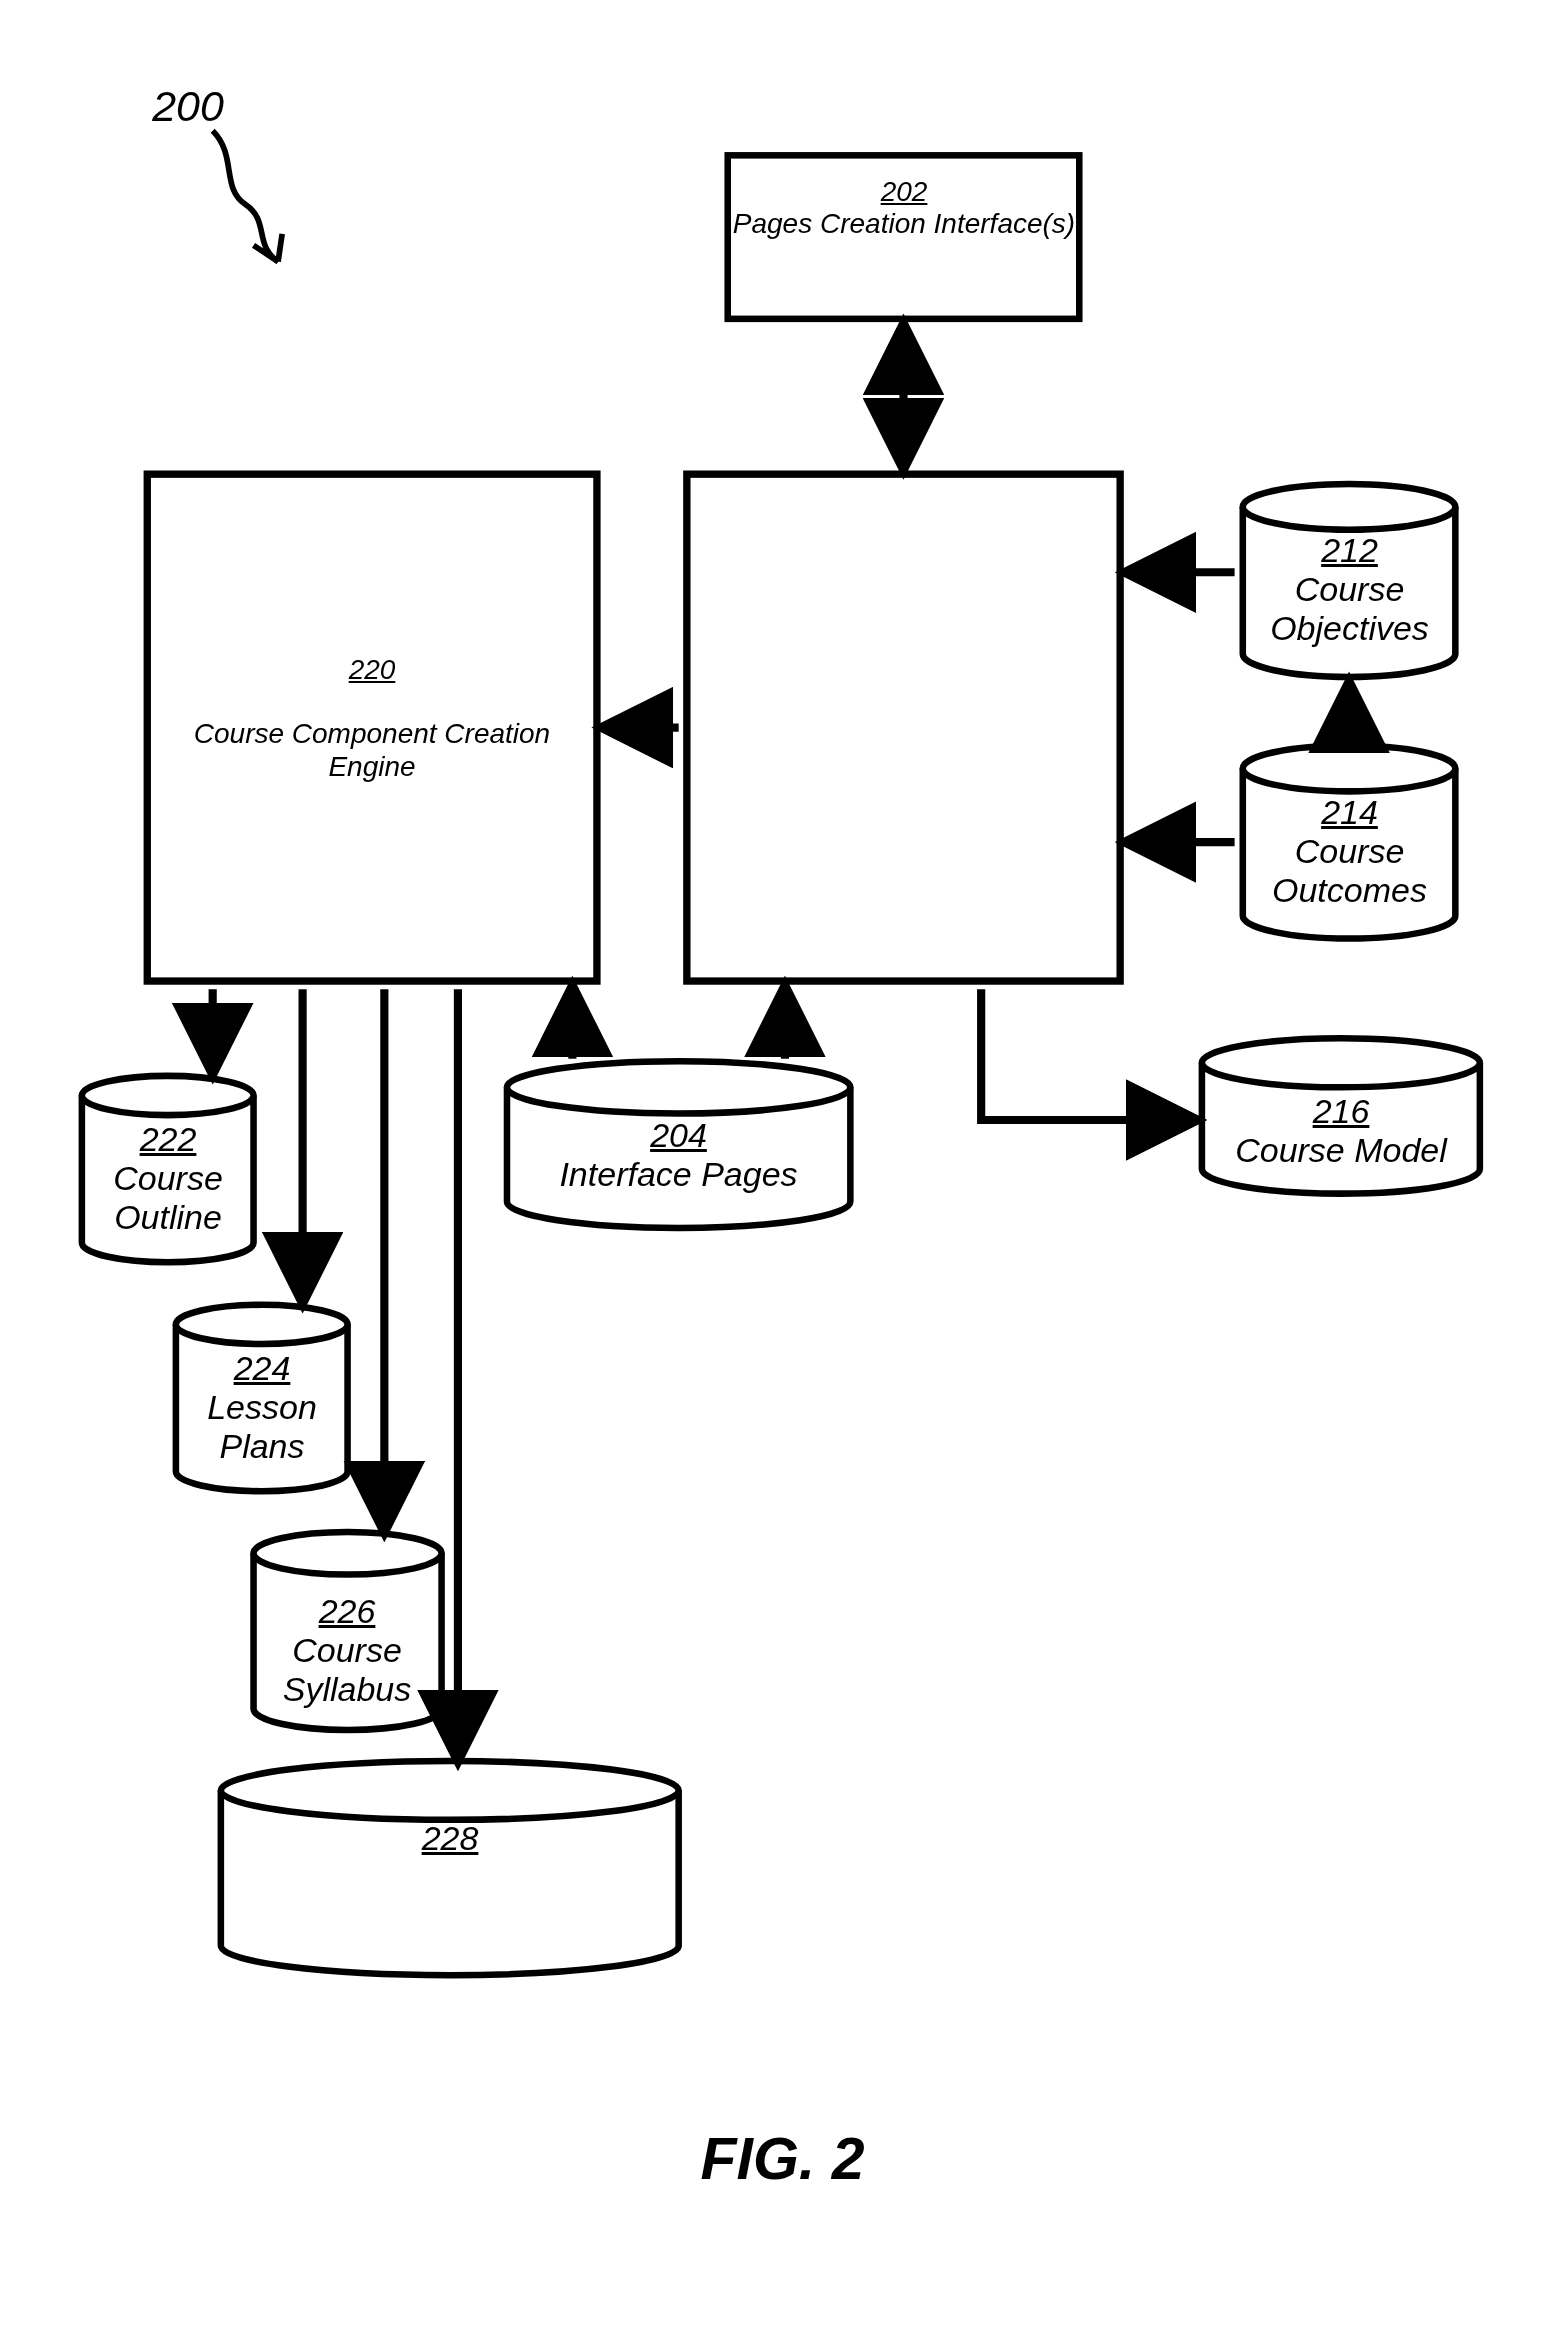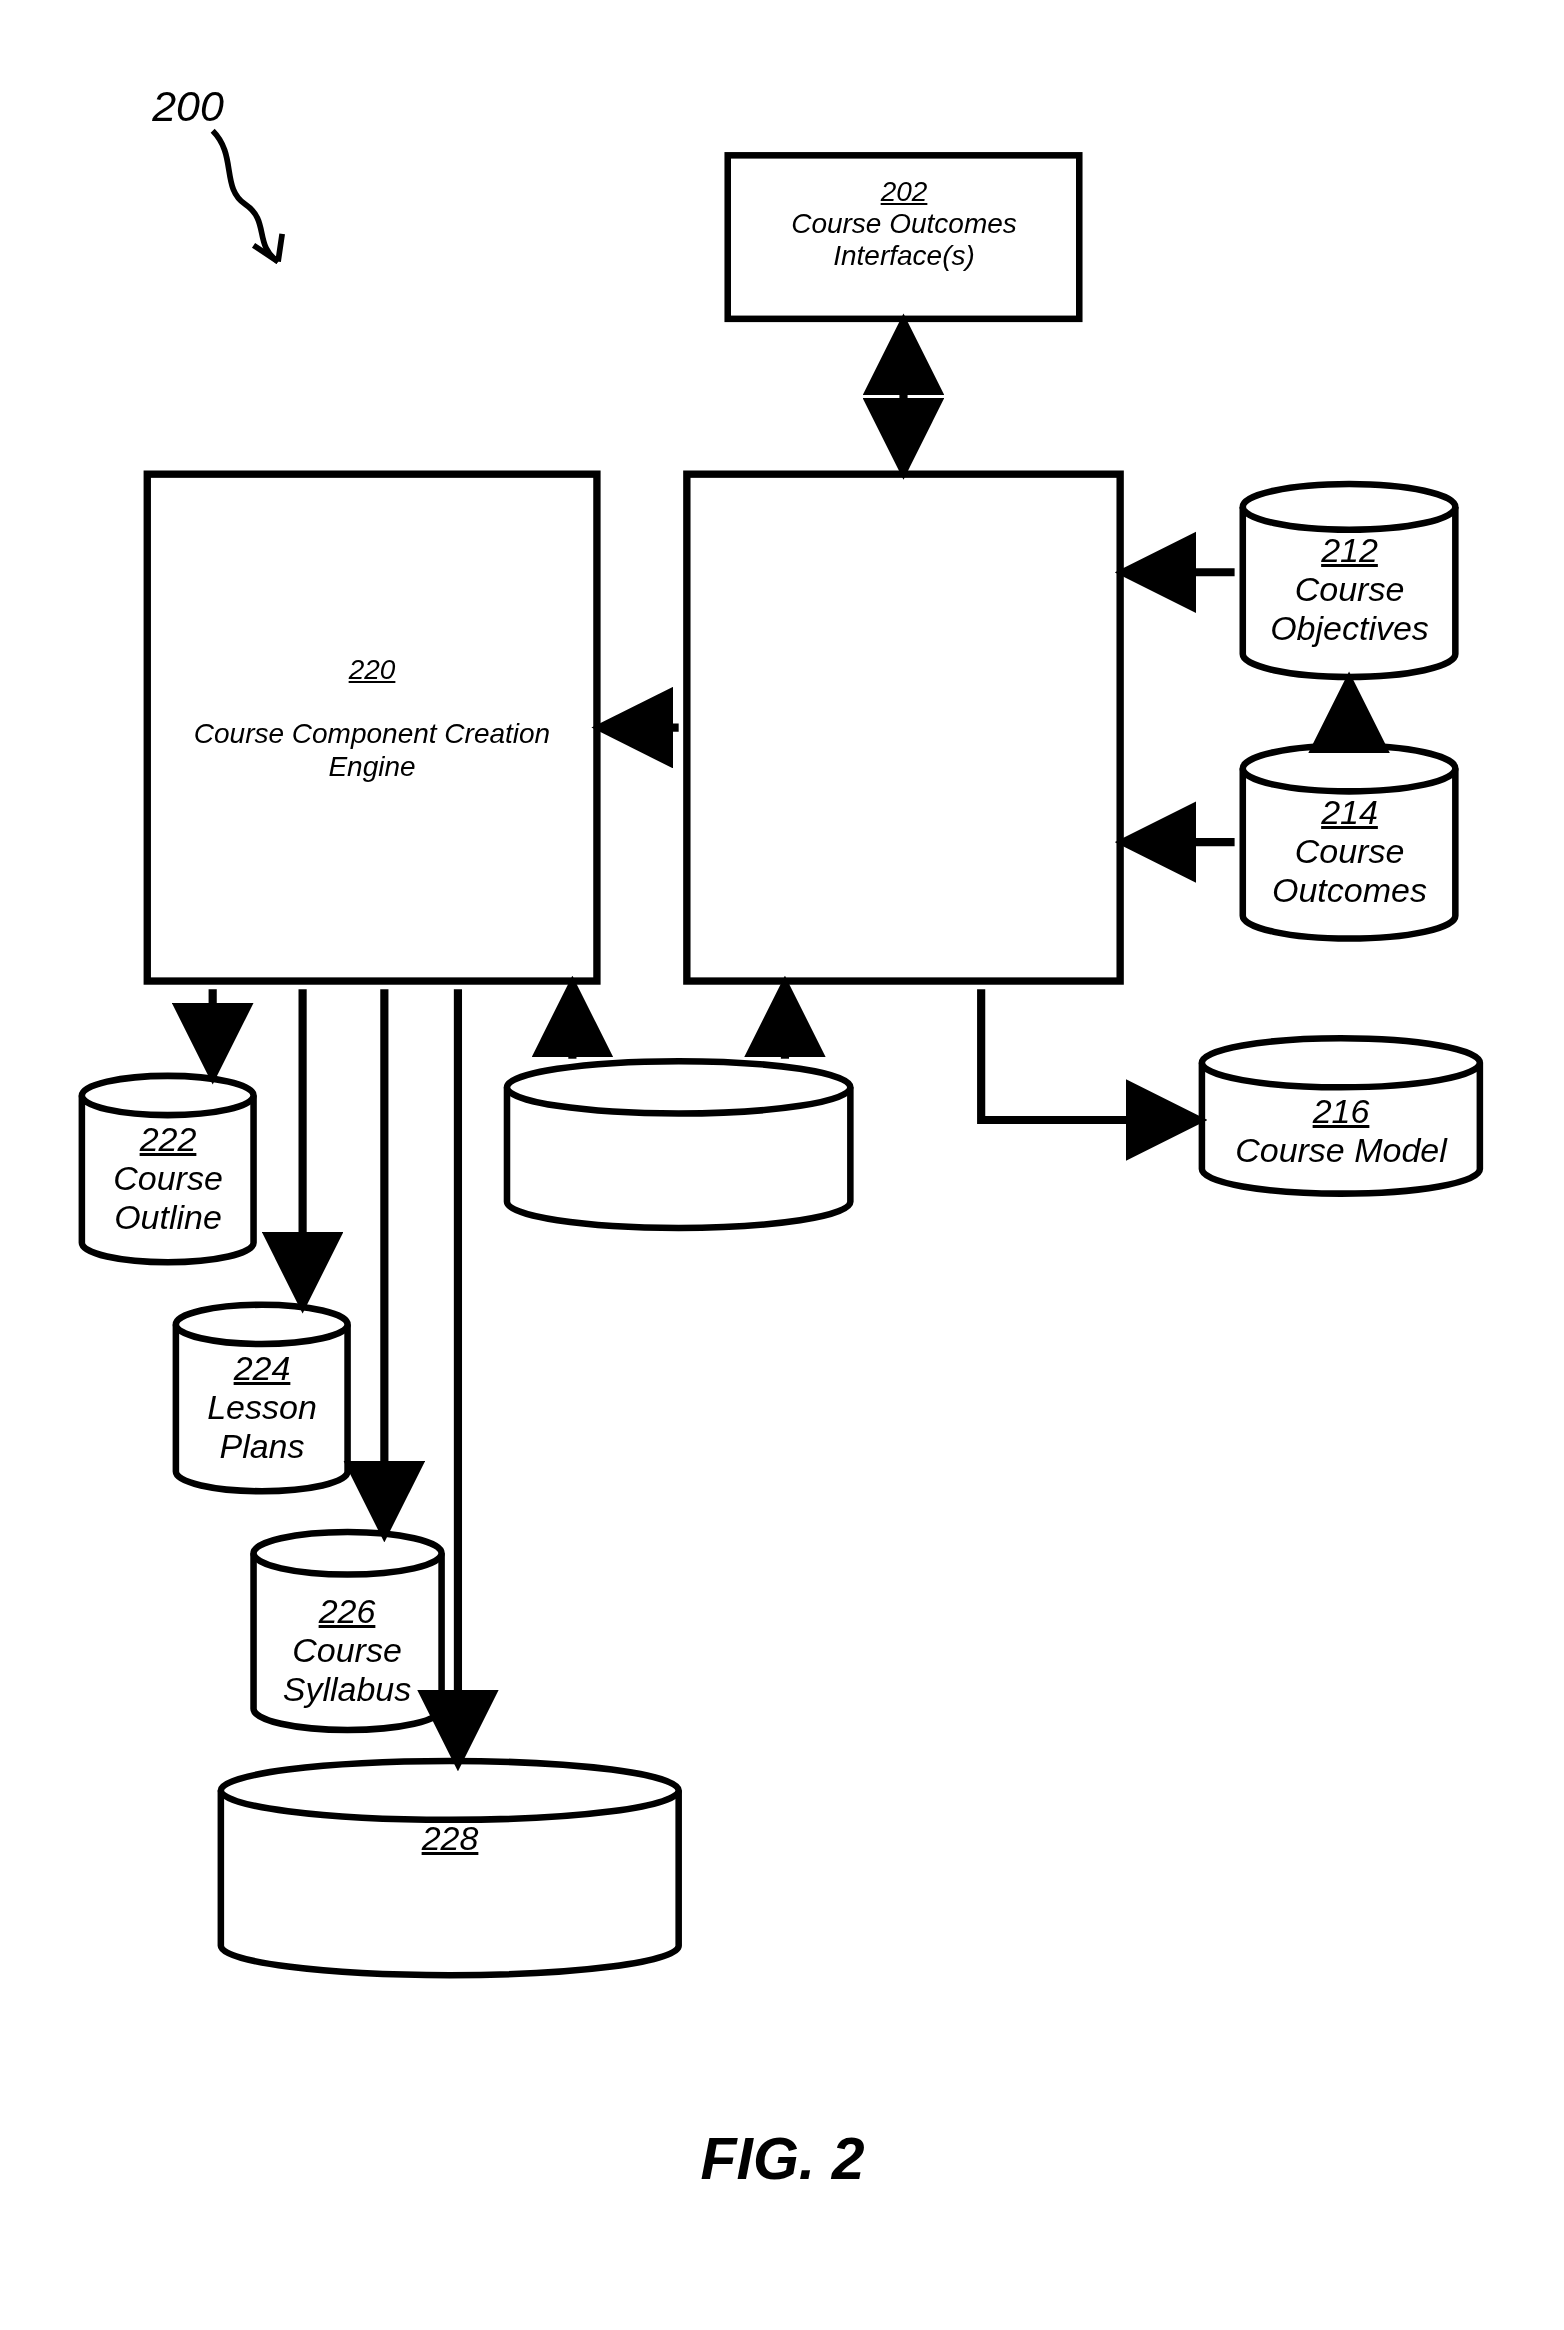--- a/index.html
+++ b/index.html
@@ -123,21 +123,21 @@
     <line x1="470" y1="1210" x2="470" y2="1870" marker-end="url(#arrow)"></line>
 
     <line x1="560" y1="1210" x2="560" y2="2150" marker-end="url(#arrow)"></line>
   </g>
 </svg>
 
 <div class="txt ref200" style="left:139px; top:82px; width:98px;">200</div>
 
 <div class="txt boxlabel" style="left:728px; top:176px; width:352px;">
   <span class="ref-num">202</span><br>
-  <span>Course Outcomes Interface(s)</span>
+  <span>Pages Creation Interface(s)</span>
 </div>
 
 
 <div class="txt boxlabel" style="left:147px; top:654px; width:450px;">
   <span class="ref-num">220</span><br><br>
   <span>Course Component Creation Engine</span>
 </div>
 
 <div class="txt boxlabel-sm" style="left:1243px; top:531px; width:213px;">
   <span class="ref-num">212</span><br>
@@ -147,20 +147,24 @@
 <div class="txt boxlabel-sm" style="left:1243px; top:793px; width:213px;">
   <span class="ref-num">214</span><br>
   <span>Course Outcomes</span>
 </div>
 
 <div class="txt boxlabel-sm" style="left:1202px; top:1092px; width:278px;">
   <span class="ref-num">216</span><br>
   <span>Course Model</span>
 </div>
 
+<div class="txt boxlabel-sm" style="left:507px; top:1116px; width:343px;">
+  <span class="ref-num">204</span><br>
+  <span>Interface Pages</span>
+</div>
 
 <div class="txt boxlabel-sm" style="left:82px; top:1120px; width:172px;">
   <span class="ref-num">222</span><br>
   <span>Course Outline</span>
 </div>
 
 <div class="txt boxlabel-sm" style="left:176px; top:1349px; width:172px;">
   <span class="ref-num">224</span><br>
   <span>Lesson Plans</span>
 </div>

